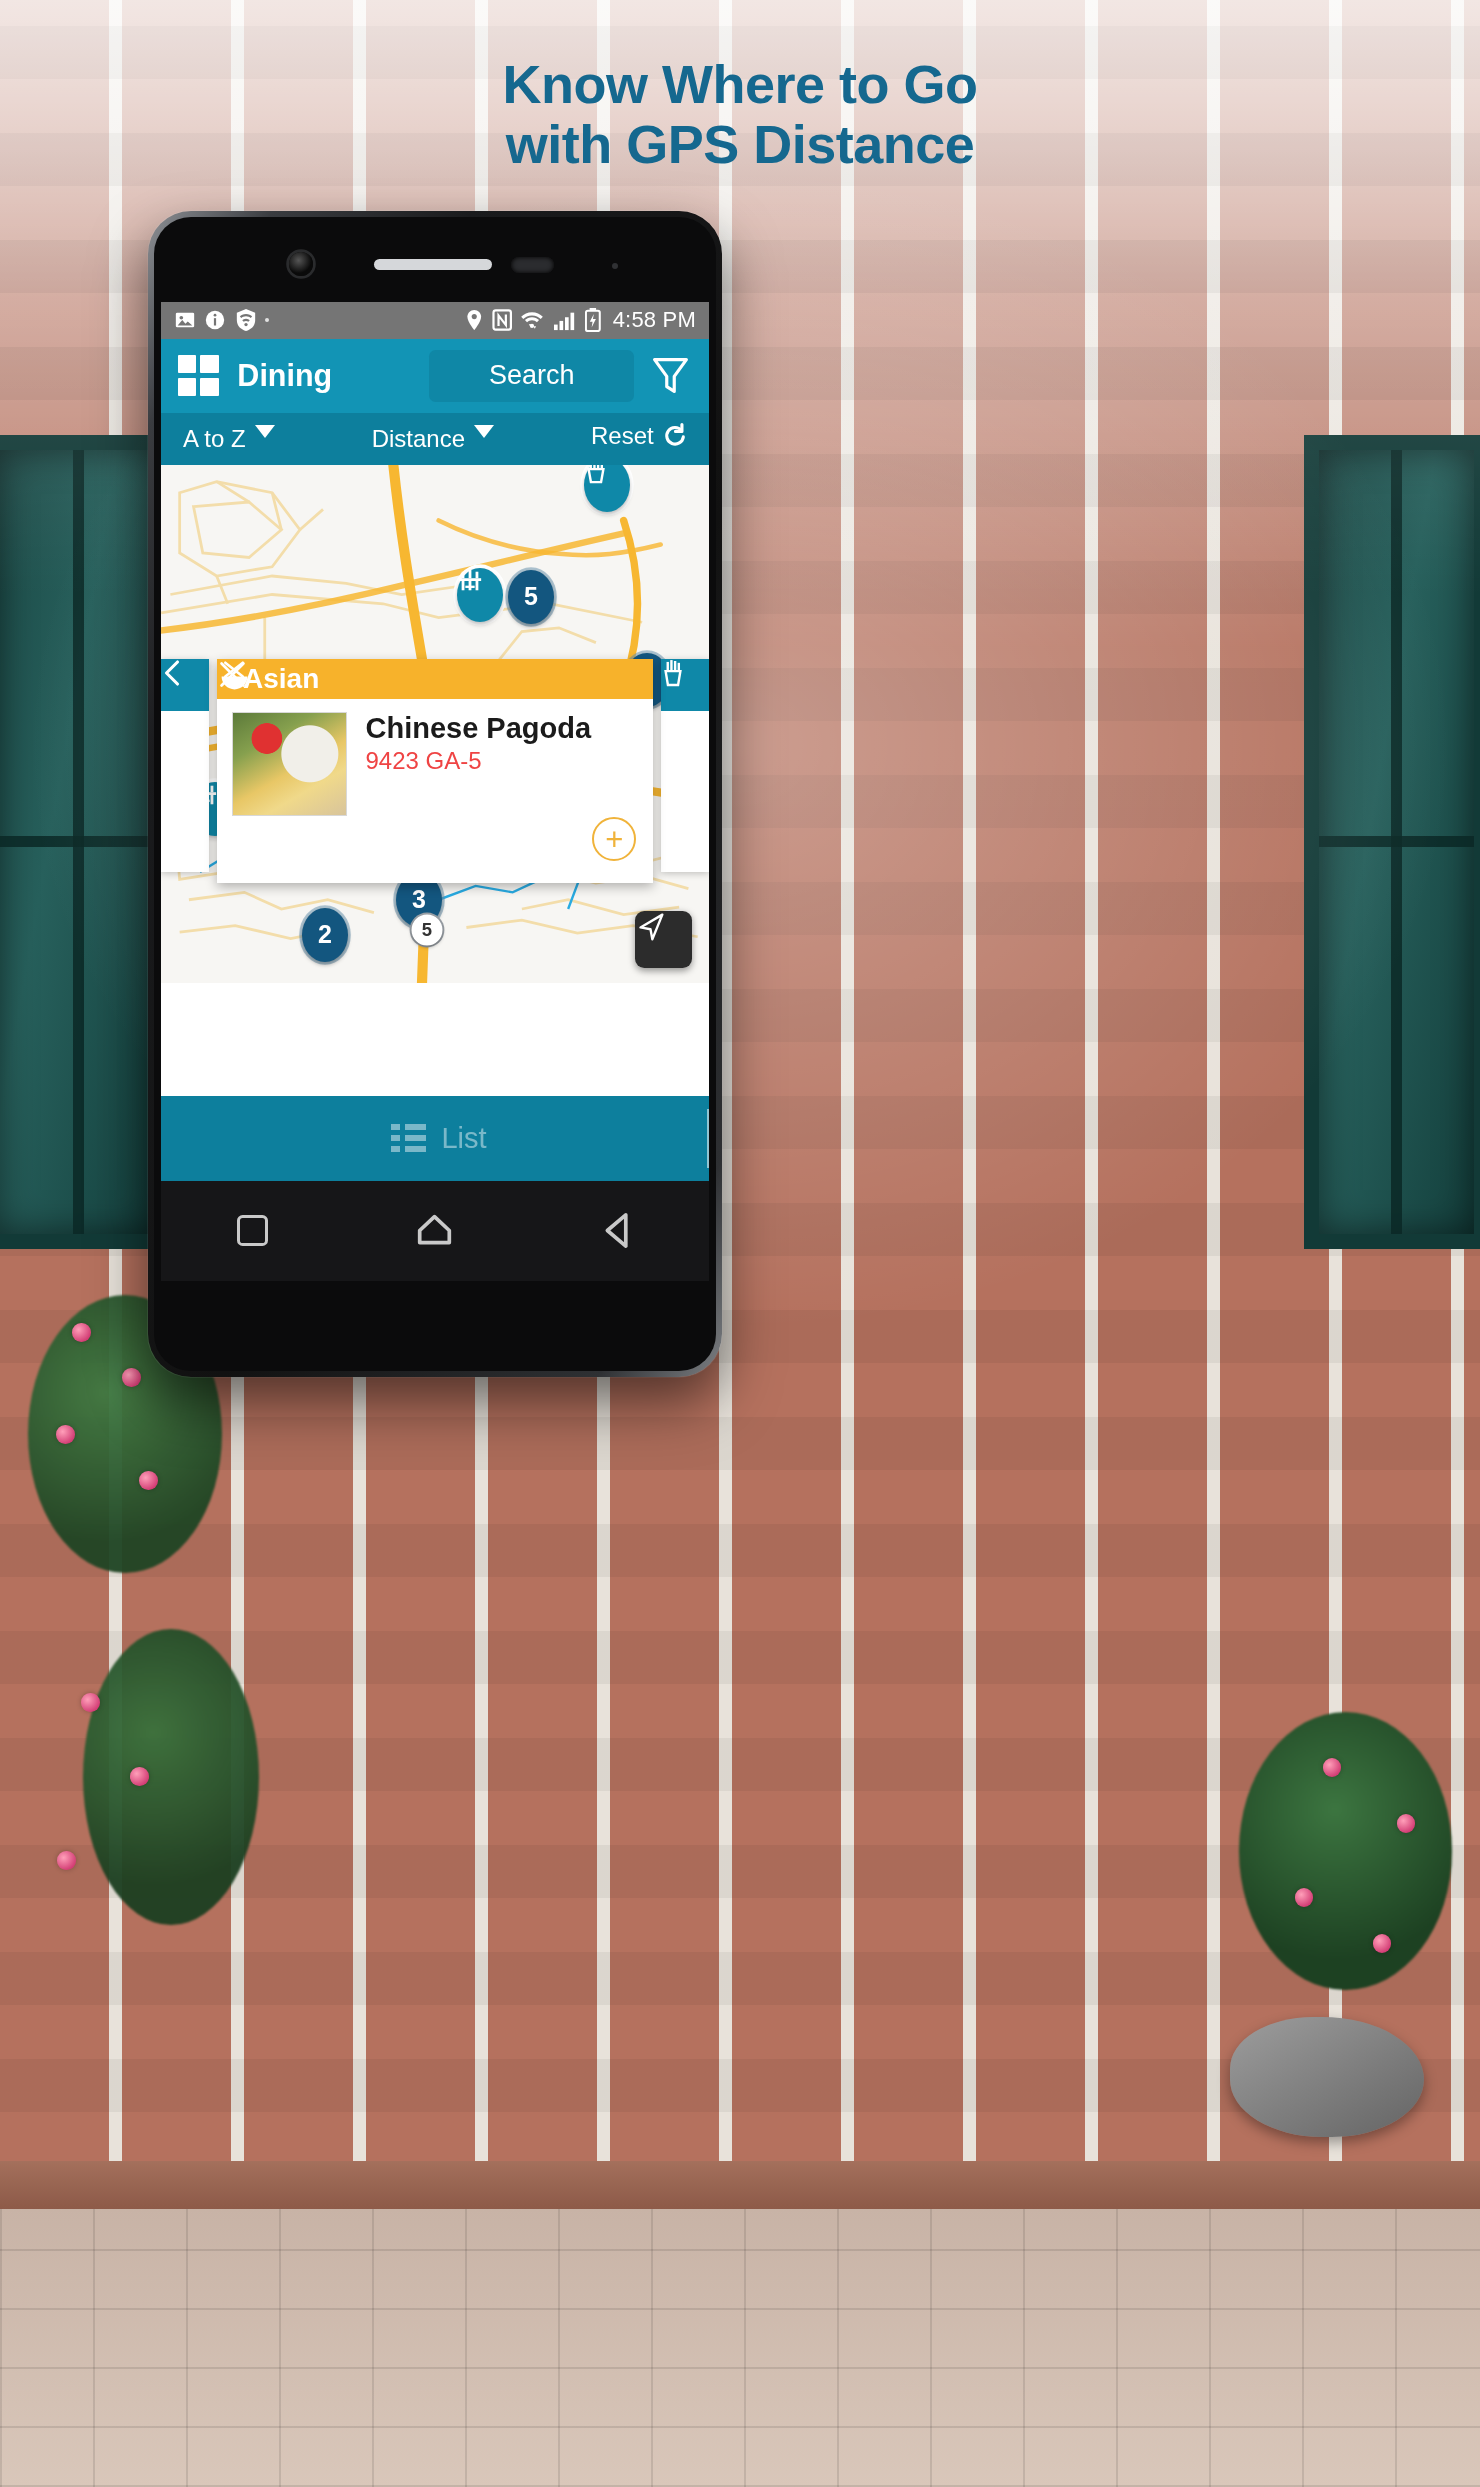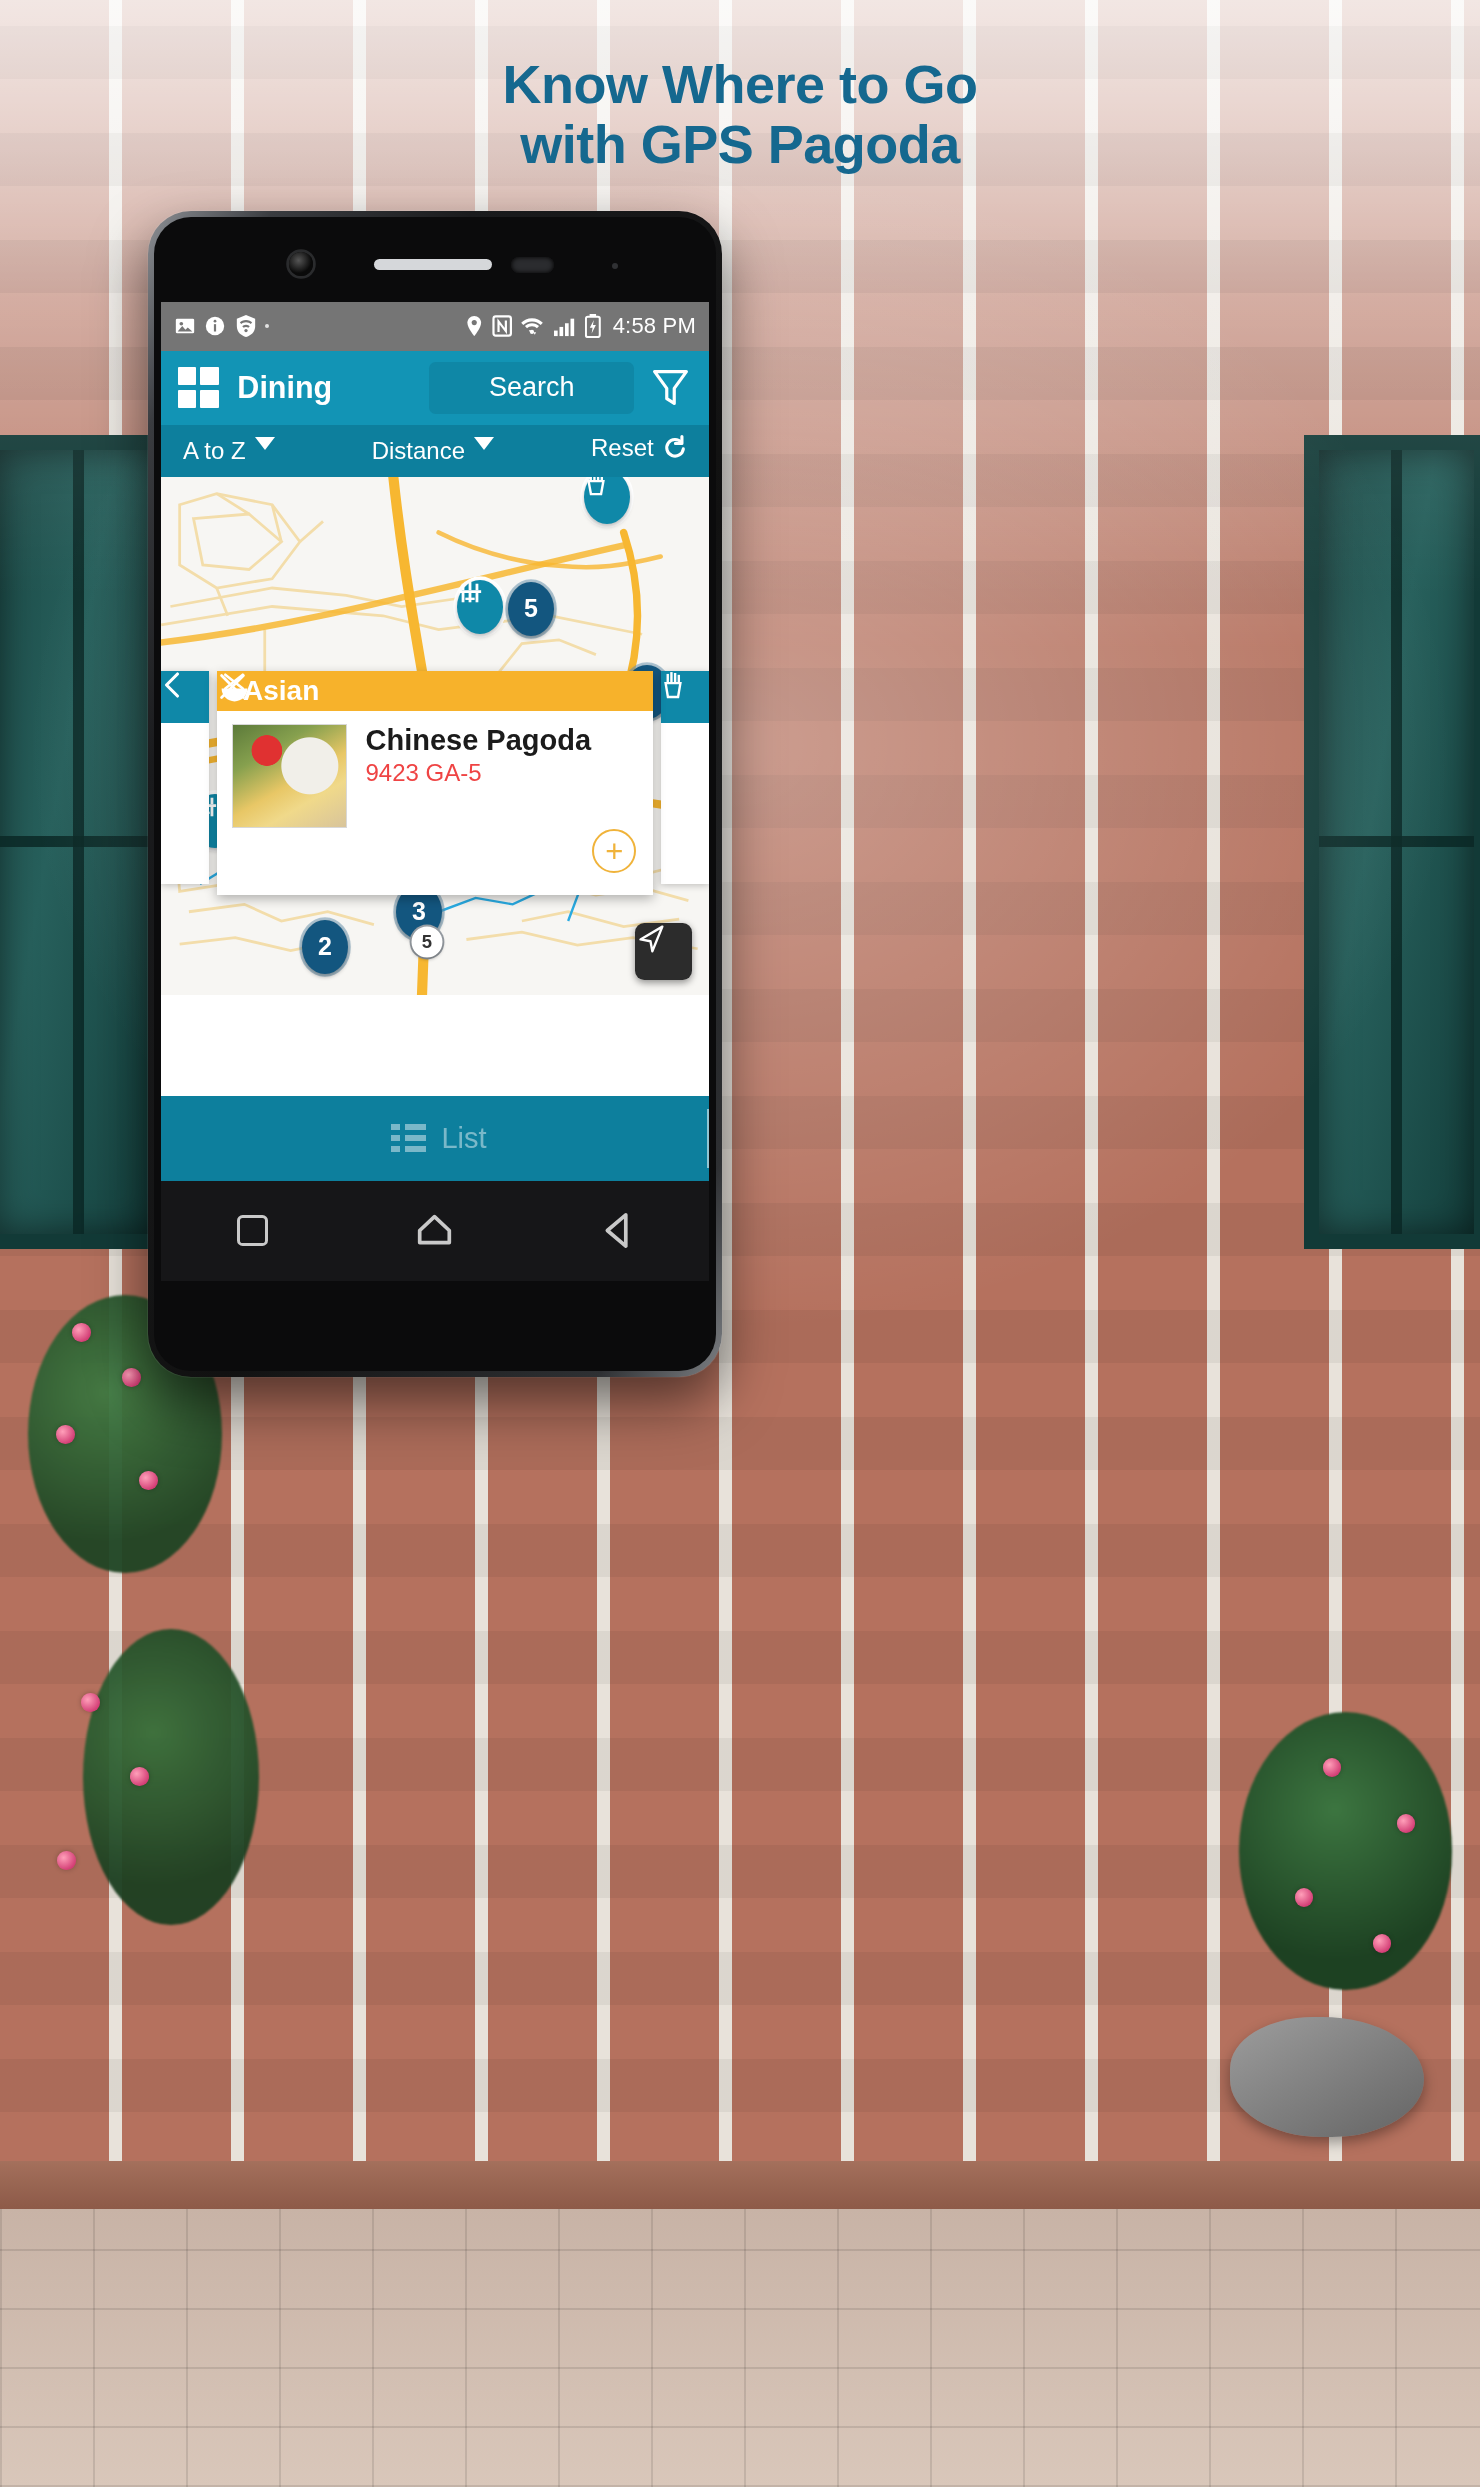--- a/index.html
+++ b/index.html
@@ -112,21 +112,21 @@
   
   #screen {
     position: absolute; left: 7.4px; right: 7.4px; top: 85px;
     height: 879px;
     background: #fff;
     overflow: hidden;
   }
 
   
   #statusbar {
-    height: 49px; background: #757575;
+    height: 37px; background: #757575;
     display: flex; align-items: center; justify-content: space-between;
     padding: 0 13px;
     color: #fff;
   }
   .sb-left, .sb-right { display:flex; align-items:center; gap: 8.3px; }
   .sb-icon { display:inline-flex; align-items:center; }
   #sb-time { font-size: 22px; margin-left: 3.7px; letter-spacing:0.2px; }
   .sb-dot { width:4.6px; height:4.6px; border-radius:50%; background:#e2e2e2; display:inline-block; }
 
   
@@ -304,21 +304,21 @@
   <div class="bush" style="right:28px; top:1712px; width:213px; height:278px; background:radial-gradient(circle at 45% 35%, #3c7540, #1d4122 70%);"></div>
   <div class="rose" style="right:139px; top:1758px;"></div>
   <div class="rose" style="right:65px;  top:1814px;"></div>
   <div class="rose" style="right:167px; top:1888px;"></div>
   <div class="rose" style="right:89px;  top:1934px;"></div>
 </div>
 <div class="rock" style="right:56px; top:2017px; width:194px; height:120px;"></div>
 
 <div id="headline">
   <div>Know Where to Go</div>
-  <div>with GPS Pagoda</div>
+  <div>with GPS Distance</div>
 </div>
 
 <div id="phone">
   <div id="phone-inner">
 
     <div id="phone-top">
       <div id="cam"></div>
       <div id="speaker"></div>
       <div id="sensor-pill"></div>
       <div id="sensor-dot"></div>

